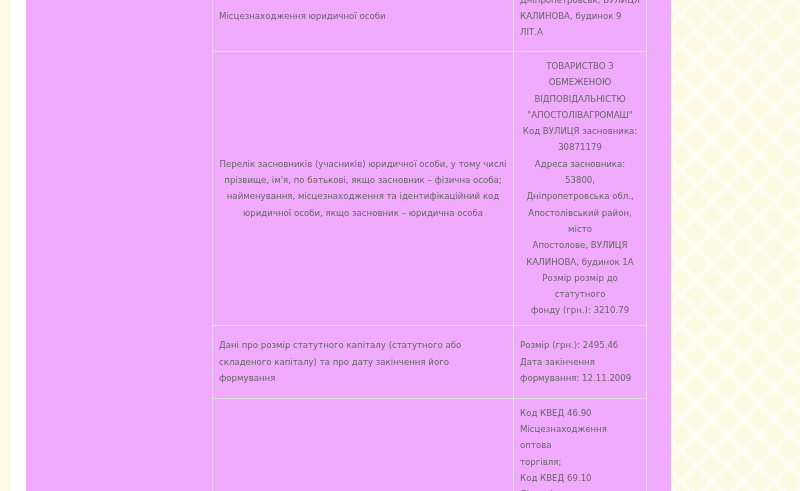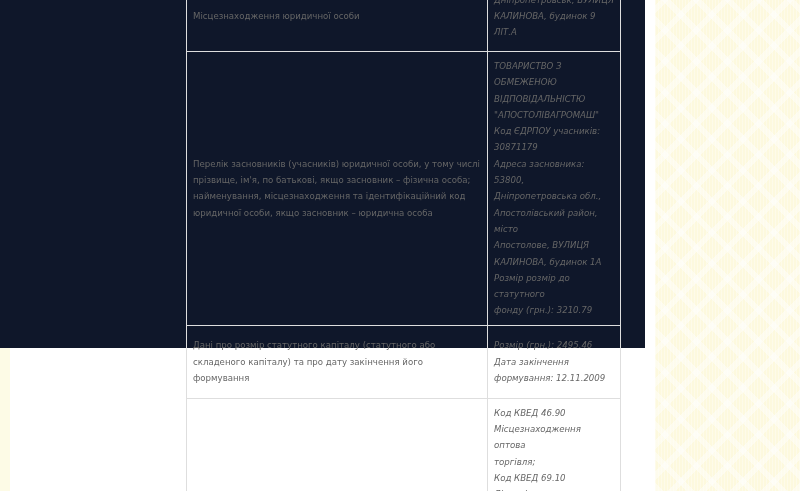--- a/index.html
+++ b/index.html
@@ -25,23 +25,23 @@
       left: 655px; top: 0;
       width: 145px; height: 491px;
       background-color: #fdf9de;
       background-image:
         repeating-linear-gradient(90deg, rgba(255,255,255,0.35) 0 1px, transparent 1px 3px),
         repeating-linear-gradient(45deg, rgba(255,255,255,0.45) 0 6px, transparent 6px 22px),
         repeating-linear-gradient(-45deg, rgba(255,255,255,0.45) 0 6px, transparent 6px 22px);
     }
     .content {
       position: absolute;
-      left: 0; top: 0;
-      width: 645px; height: 348px;
-      background: #0f172a;
+      left: 26px; top: 0;
+      width: 645px; height: 491px;
+      background: #f0abfc;
     }
     table.info {
       position: absolute;
       left: 186px;
       top: -20px;
       width: 435px;
       border-collapse: collapse;
       font-size: 8.6px;
       line-height: 16.3px;
       color: #666666;
@@ -54,24 +54,23 @@
     td.label-cell {
       width: 289px;
     }
     td.value-cell {
       width: 120px;
       padding-top: 6px !important;
       padding-bottom: 6px !important;
     }
     .value-line {
       display: block;
-      font-style: italic;
     }
     tr.row-location td { height: 58px; }
-    tr.row-founders td { height: 210px; }
+    tr.row-founders td { height: 210px; text-align: center; }
     tr.row-capital td { height: 60px; }
     tr.row-activities td { height: 200px; vertical-align: middle; }
     tr.row-activities td.value-cell { vertical-align: top; }
   </style>
 </head>
 <body>
 
 <div class="bg-left"></div>
 <div class="bg-right"></div>
 
@@ -86,21 +85,21 @@
           <span class="value-line">ЛІТ.А</span>
         </td>
       </tr>
       <tr class="row-founders">
         <td class="label-cell">Перелік засновників (учасників) юридичної особи, у тому числі прізвище, ім'я, по батькові, якщо засновник – фізична особа; найменування, місцезнаходження та ідентифікаційний код юридичної особи, якщо засновник – юридична особа</td>
         <td class="value-cell">
           <span class="value-line">ТОВАРИСТВО З</span>
           <span class="value-line">ОБМЕЖЕНОЮ</span>
           <span class="value-line">ВІДПОВІДАЛЬНІСТЮ</span>
           <span class="value-line">"АПОСТОЛІВАГРОМАШ"</span>
-          <span class="value-line">Код ЄДРПОУ учасників:</span>
+          <span class="value-line">Код ВУЛИЦЯ засновника:</span>
           <span class="value-line">30871179</span>
           <span class="value-line">Адреса засновника: 53800,</span>
           <span class="value-line">Дніпропетровська обл.,</span>
           <span class="value-line">Апостолівський район, місто</span>
           <span class="value-line">Апостолове, ВУЛИЦЯ</span>
           <span class="value-line">КАЛИНОВА, будинок 1А</span>
           <span class="value-line">Розмір розмір до статутного</span>
           <span class="value-line">фонду (грн.): 3210.79</span>
         </td>
       </tr>

